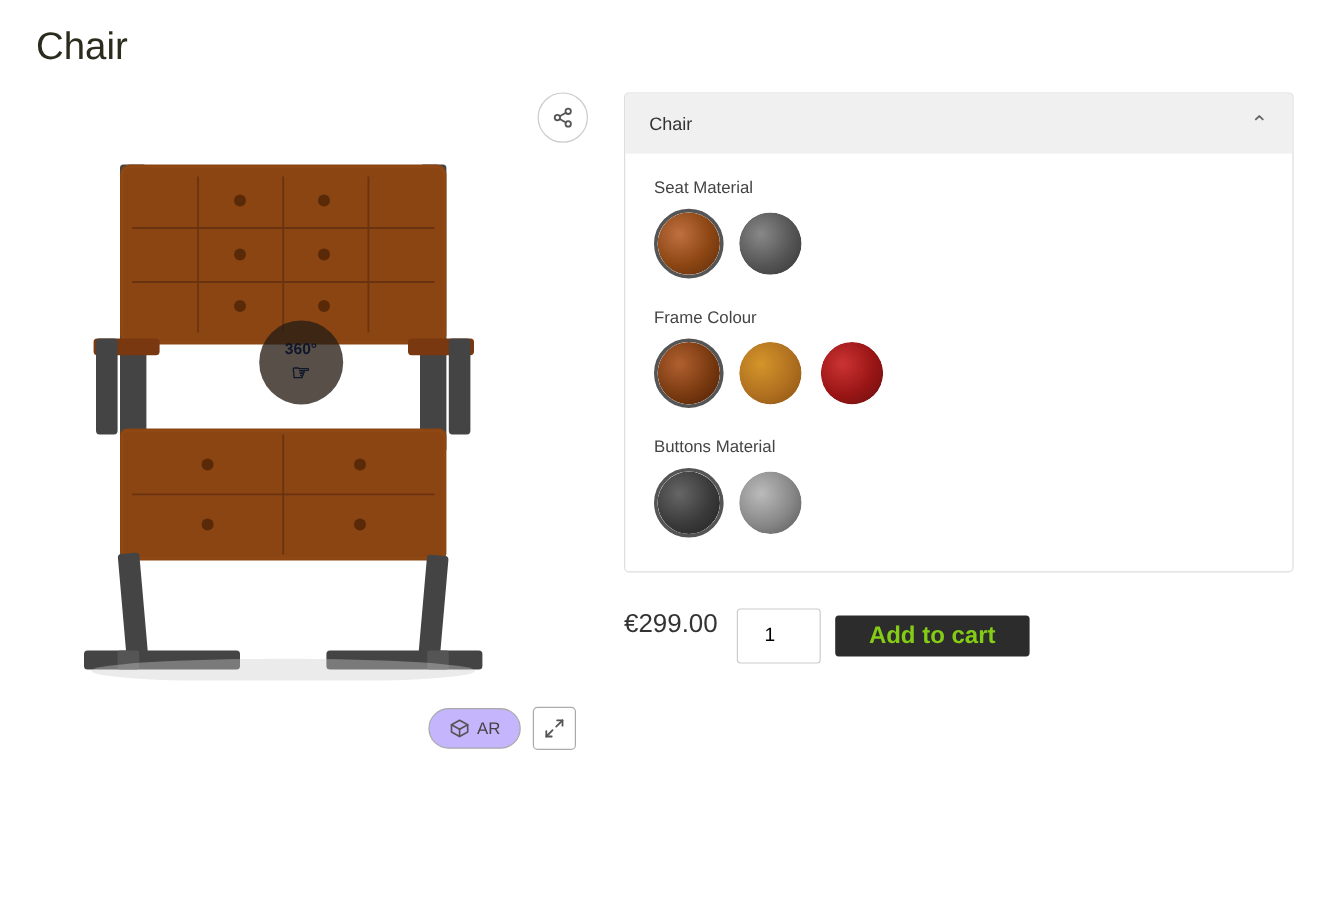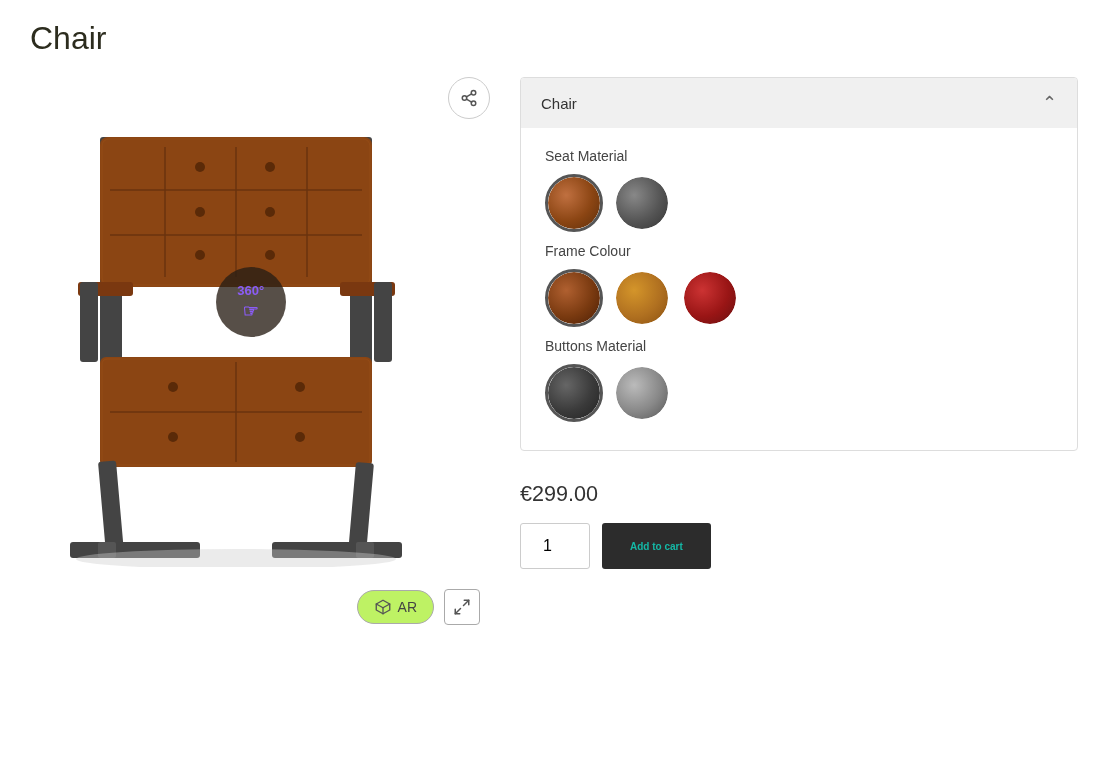--- a/index.html
+++ b/index.html
@@ -63,21 +63,21 @@
       width: 440px;
       height: 480px;
     }
 
     .badge-360 {
       position: absolute;
       top: 45%;
       left: 48%;
       transform: translate(-50%, -50%);
       background: rgba(40,30,20,0.78);
-      color: #8b5cf6;
+      color: #0f172a;
       border-radius: 50%;
       width: 70px;
       height: 70px;
       display: flex;
       flex-direction: column;
       align-items: center;
       justify-content: center;
       font-size: 13px;
       font-weight: bold;
       cursor: pointer;
@@ -97,21 +97,21 @@
       margin-top: 12px;
       padding-right: 10px;
     }
 
     .ar-btn {
       display: flex;
       align-items: center;
       gap: 6px;
       border: 1.5px solid #aaa;
       border-radius: 20px;
-      background: #bef264;
+      background: #c4b5fd;
       padding: 7px 16px;
       cursor: pointer;
       font-size: 14px;
       color: #444;
     }
 
     .ar-btn .ar-cube {
       width: 18px;
       height: 18px;
     }
@@ -155,21 +155,21 @@
 
     .config-header .chevron {
       font-size: 18px;
       color: #666;
     }
 
     .config-body {
       padding: 20px 24px 28px;
       display: flex;
       flex-direction: column;
-      gap: 11px;
+      gap: 24px;
     }
 
     .option-group {
       display: flex;
       flex-direction: column;
       gap: 10px;
     }
 
     .option-label {
       font-size: 14px;
@@ -235,23 +235,22 @@
       background: radial-gradient(circle at 35% 35%, #777, #4a4a4a 55%, #2a2a2a);
     }
     .swatch-copper .swatch-inner {
       background: radial-gradient(circle at 35% 35%, #b07040, #7a4a1a 55%, #4a2a08);
     }
 
     
     .purchase-section {
       margin-top: 30px;
       display: flex;
-      flex-direction: column;
+      flex-direction: row;
       gap: 16px;
-      justify-content: flex-end;
     }
 
     .price {
       font-size: 1.35rem;
       color: #333;
       font-weight: 400;
     }
 
     .cart-row {
       display: flex;
@@ -263,26 +262,26 @@
       width: 70px;
       height: 46px;
       border: 1px solid #ccc;
       text-align: center;
       font-size: 16px;
       border-radius: 3px;
       outline: none;
     }
 
     .add-to-cart-btn {
-      height: 46px;
+      height: 34px;
       padding: 0 28px;
       background: #2c2c2c;
-      color: #14b8a6;
+      color: #84cc16;
       border: none;
-      font-size: 10px;
+      font-size: 20px;
       font-weight: 600;
       cursor: pointer;
       border-radius: 3px;
       white-space: nowrap;
     }
   </style>
 </head>
 <body>
 
 <h1>Chair</h1>

